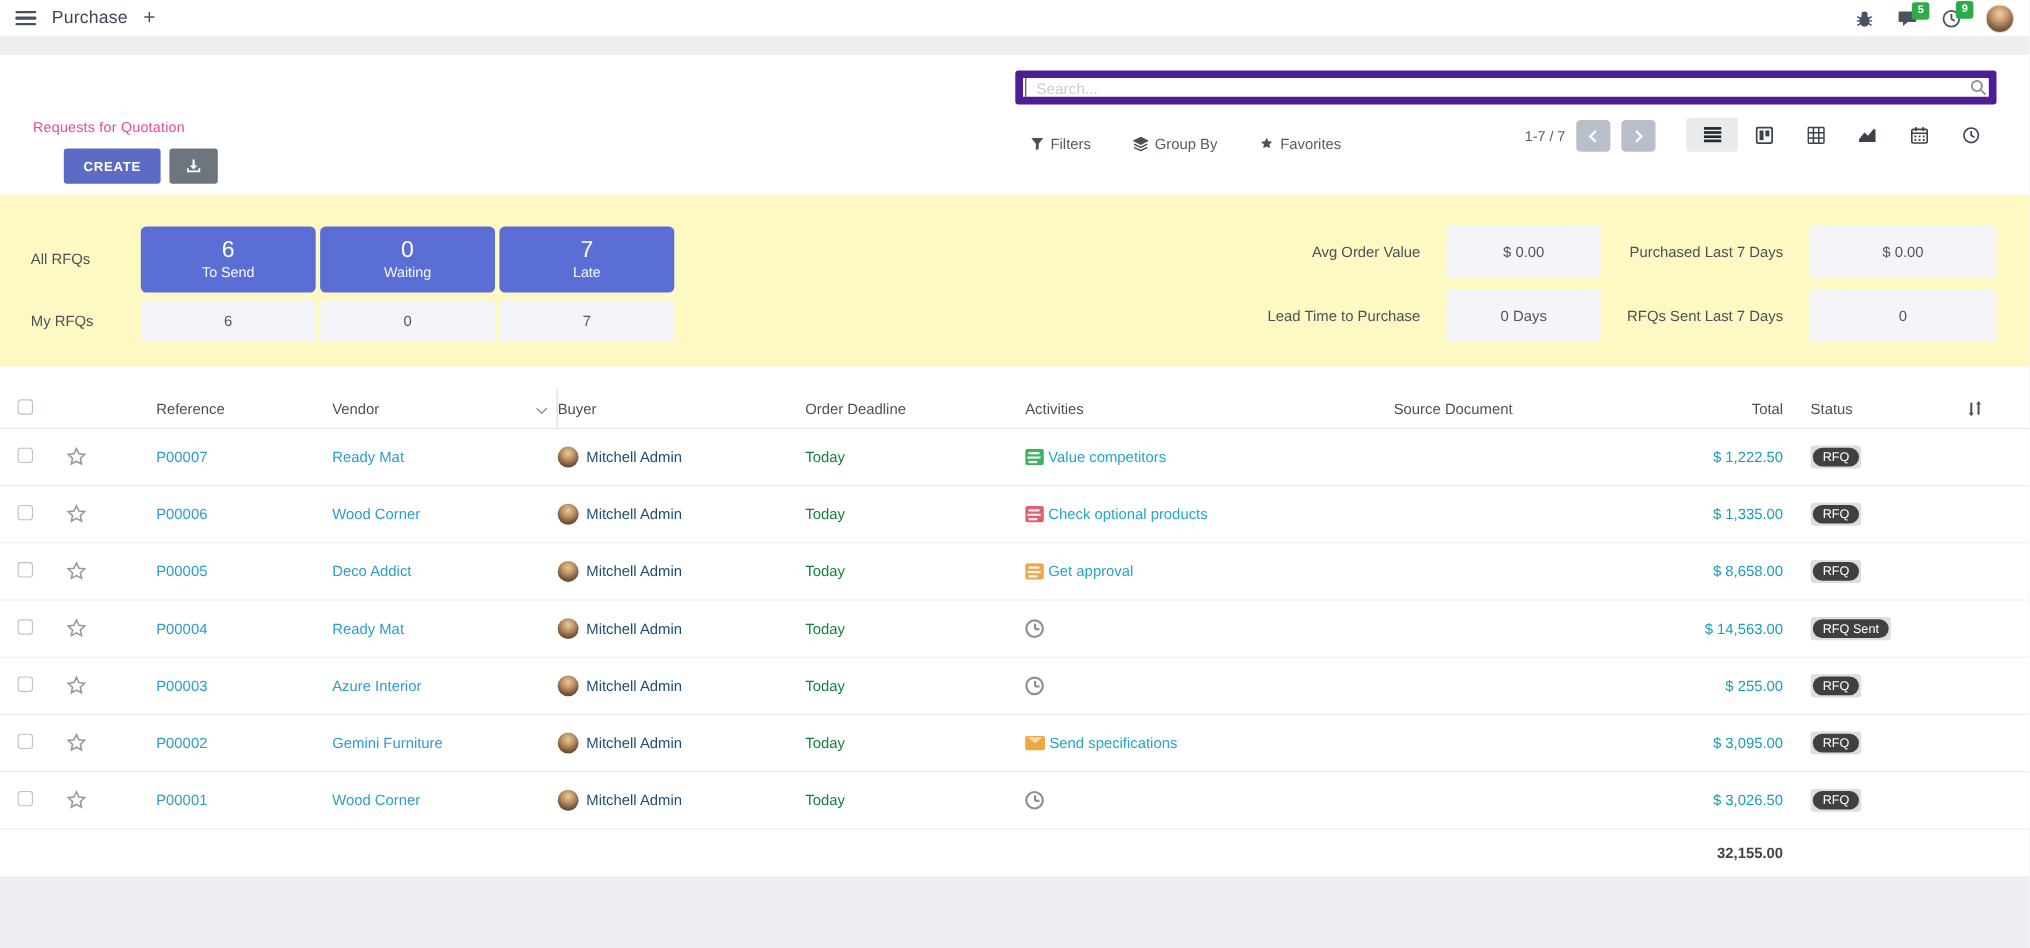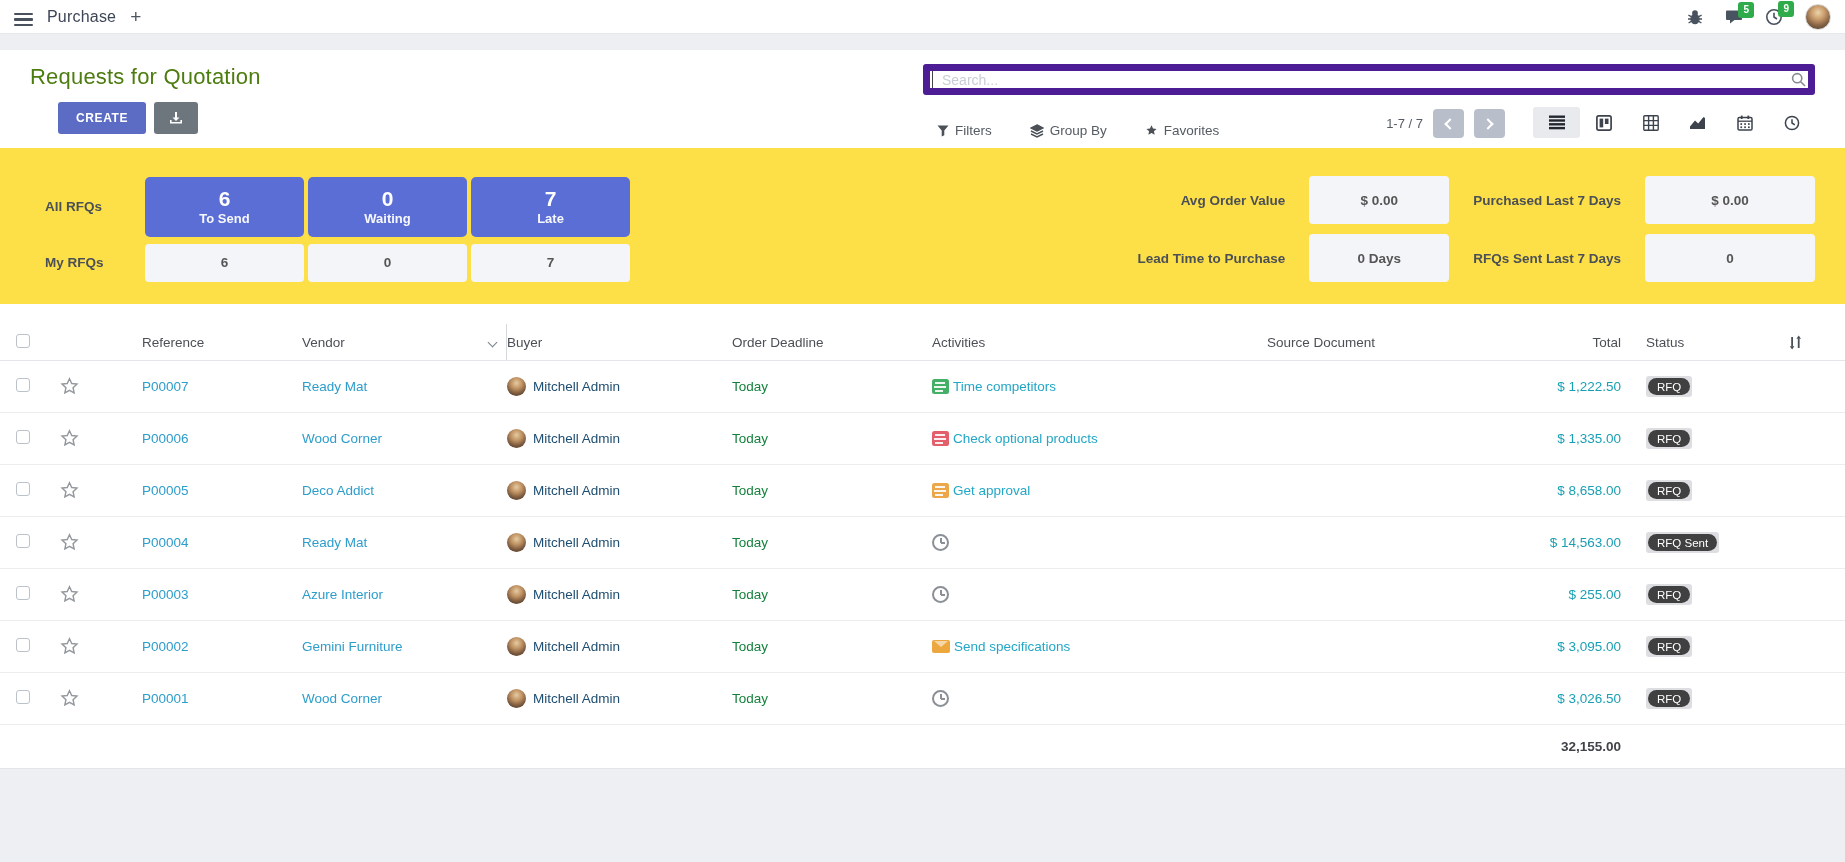--- a/index.html
+++ b/index.html
@@ -2,39 +2,39 @@
 <html><head>
 <meta charset="utf-8">
 <style>
   * { box-sizing: border-box; margin: 0; padding: 0; }
   html,body { width:1845px; height:862px; overflow:hidden;
     font-family:"Liberation Sans", sans-serif; background:#edeff3; color:#444; }
 
   
   .navbar { height:34px; background:#fff; display:flex; align-items:center;
     justify-content:space-between; padding:0 14px; border-bottom:1px solid #e7e8ea; }
-  .nav-left { display:flex; align-items:flex-end; gap:14px; }
+  .nav-left { display:flex; align-items:center; gap:14px; }
   .hamburger { width:19px; display:flex; flex-direction:column; gap:3px; cursor:pointer; }
   .hamburger i { display:block; height:2.4px; background:#49515e; border-radius:1px; }
   .app-name { font-size:16px; color:#3d4656; font-weight:500; letter-spacing:.2px; }
   .plus { color:#4c5560; font-size:19px; font-weight:500; line-height:1; cursor:pointer; }
   .nav-right { display:flex; align-items:center; gap:22px; }
   .sysicon { position:relative; display:inline-flex; cursor:pointer; }
   .badge { position:absolute; top:-7px; right:-11px; background:#2fab4c; color:#fff;
     font-size:10px; line-height:1; padding:3px 5px; border-radius:3px; font-weight:700; }
   .avatar { width:26px; height:26px; border-radius:50%;
     background: radial-gradient(circle at 50% 32%, #ecd3a8 0%, #c89a6b 34%, #8a6647 62%, #584330 88%);
     border:1px solid #d8d8d8; }
 
   
   .main-card { background:#fff; margin-top:16px; }
 
   
   .control-panel { display:flex; justify-content:space-between; padding:14px 30px 10px 30px; }
-  .page-title { font-size:22px; font-weight:400; color:#4d7c0f; letter-spacing:.2px; }
+  .page-title { font-size:13px; font-weight:400; color:#ec4899; letter-spacing:.2px;margin-top:44px; }
   .cp-buttons { margin-top:12px; display:flex; gap:8px;padding-left:28px; }
   .btn-create { background:#5c6bc4; color:#fff; border:none; border-radius:3px;
     font-size:12px; font-weight:700; letter-spacing:.6px; padding:9px 18px; cursor:pointer; }
   .btn-export { background:#6d757d; border:none; border-radius:3px; width:44px;
     display:flex; align-items:center; justify-content:center; cursor:pointer; }
   .cp-right { width:892px; }
   .search-box { position:relative; }
   .search-input { width:100%; height:31px; border:7px solid #4c1d95; border-radius:3px;
     padding:0 30px 0 12px; font-size:14px; color:#333; outline:none; }
   .search-input::placeholder { color:#c9ced6; }
@@ -48,21 +48,21 @@
   .pager-btn { width:31px; height:29px; background:#b9bfca; border:none; border-radius:4px;
     display:flex; align-items:center; justify-content:center; cursor:pointer; }
   .chev { width:8px; height:8px; border:2px solid #fff; border-top:none; border-right:none; }
   .chev.left  { transform:rotate(45deg);  margin-left:3px; }
   .chev.right { transform:rotate(-135deg); margin-right:3px; }
   .switcher { display:flex; margin-left:28px; }
   .view-btn { width:47px; height:31px; display:flex; align-items:center; justify-content:center; cursor:pointer; border-radius:3px; }
   .view-btn.active { background:#e9eaee; }
 
   
-  .kpi { display:flex; justify-content:space-between; padding:28px 30px 22px 45px; background:#fde047;font-weight:bold; }
+  .kpi { display:flex; justify-content:space-between; padding:28px 30px 22px 28px; background:#fef9c3; }
   .kpi-left { display:grid; grid-template-columns:96px 159px 159px 159px; column-gap:4px; row-gap:6px; align-items:center; }
   .kpi-row-label { font-size:13.5px; color:#4b5057; }
   .tile-blue { background:#5a6ed6; border-radius:5px; height:60px; color:#fff;
     display:flex; flex-direction:column; align-items:center; justify-content:center; cursor:pointer; }
   .tile-blue .v { font-size:21px; line-height:1.15; }
   .tile-blue .l { font-size:13px; opacity:.95; }
   .tile-gray { background:#f4f5f8; border-radius:4px; height:38px; display:flex;
     align-items:center; justify-content:center; font-size:13.5px; color:#555; cursor:pointer; }
   .kpi-right { display:grid; grid-template-columns:auto 140px auto 170px; column-gap:24px; row-gap:10px; align-items:center; }
   .stat-label { font-size:13.5px; color:#4b5057; text-align:right; }
@@ -345,21 +345,21 @@
     </span>
     <span class="cell-ref link">P00007</span>
     <span class="link">Ready Mat</span>
     <span class="buyer">
       <span class="mini-avatar"></span>
       <span>Mitchell Admin</span>
     </span>
     <span class="deadline">Today</span>
     <span class="activity">
       <span class="act act-tasks-green"></span>
-      <span>Time competitors</span>
+      <span>Value competitors</span>
     </span>
     <span></span>
     <span class="cell-total total">$ 1,222.50</span>
     <span class="cell-status">
       <span class="status-wrap"><span class="status-pill">RFQ</span></span>
     </span>
     <span></span>
   </div>
         <div class="trow tbody-row">
     <span><span class="checkbox"></span></span>

